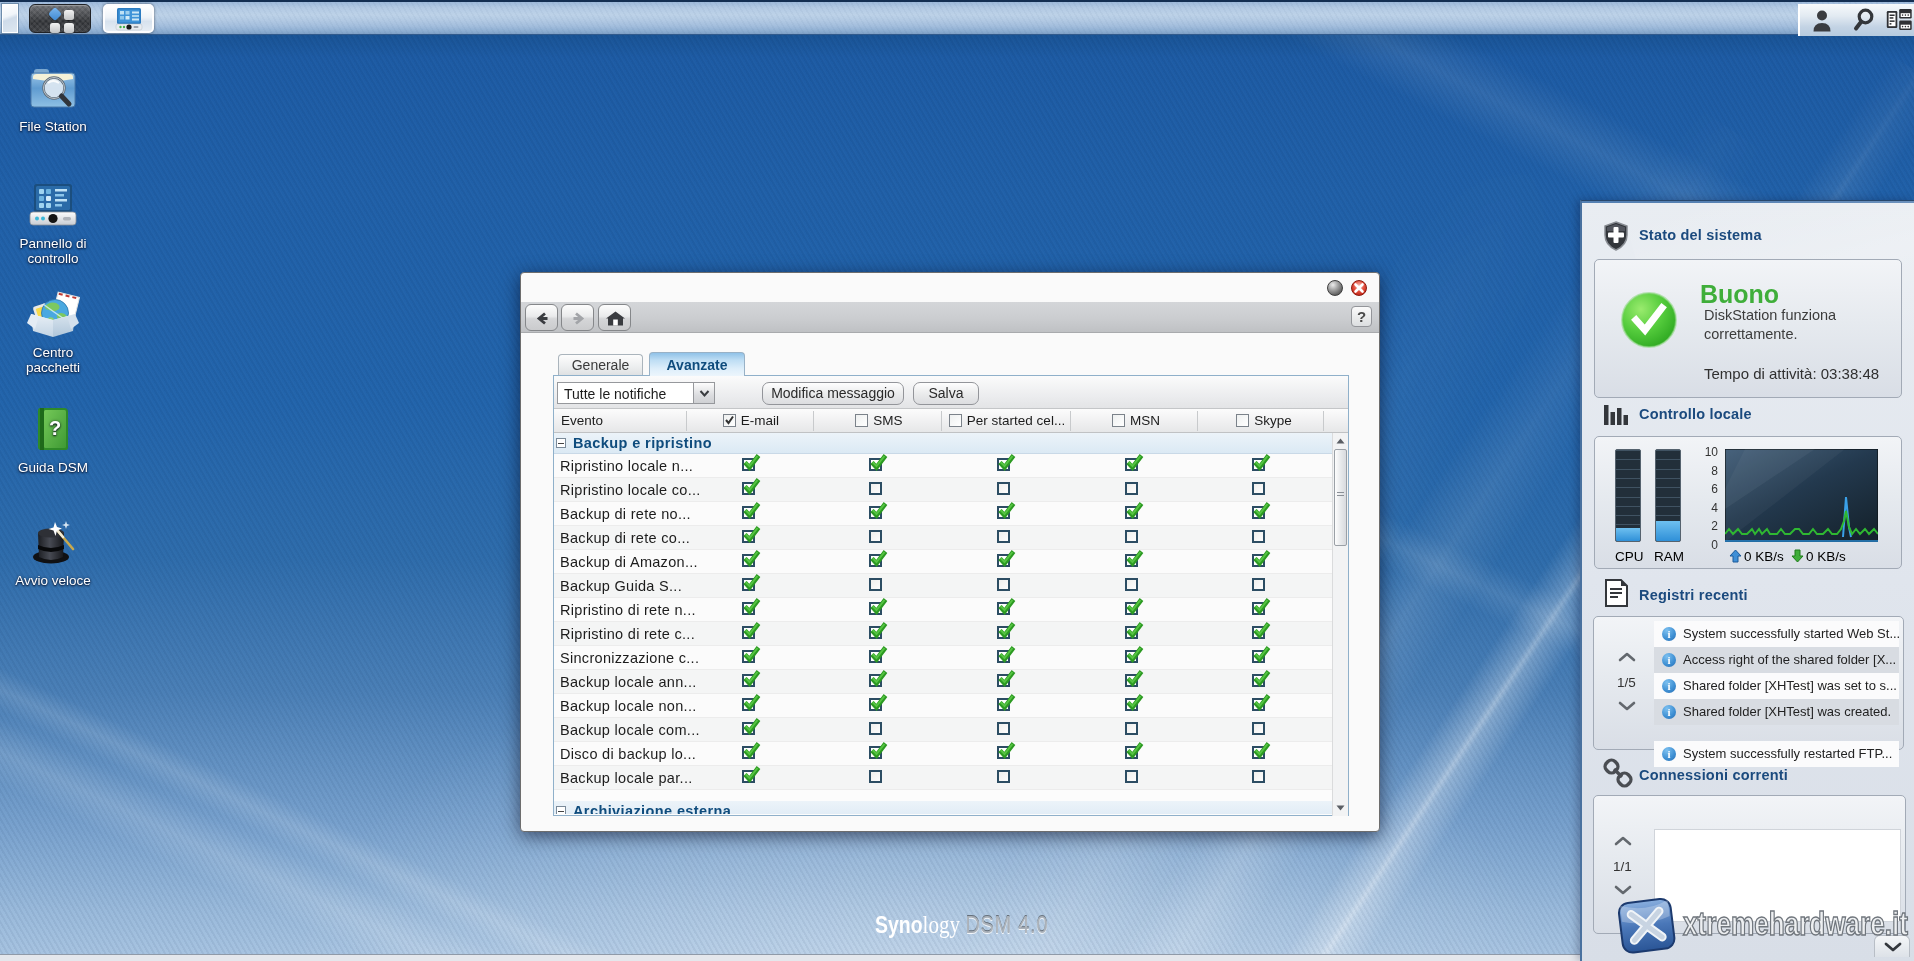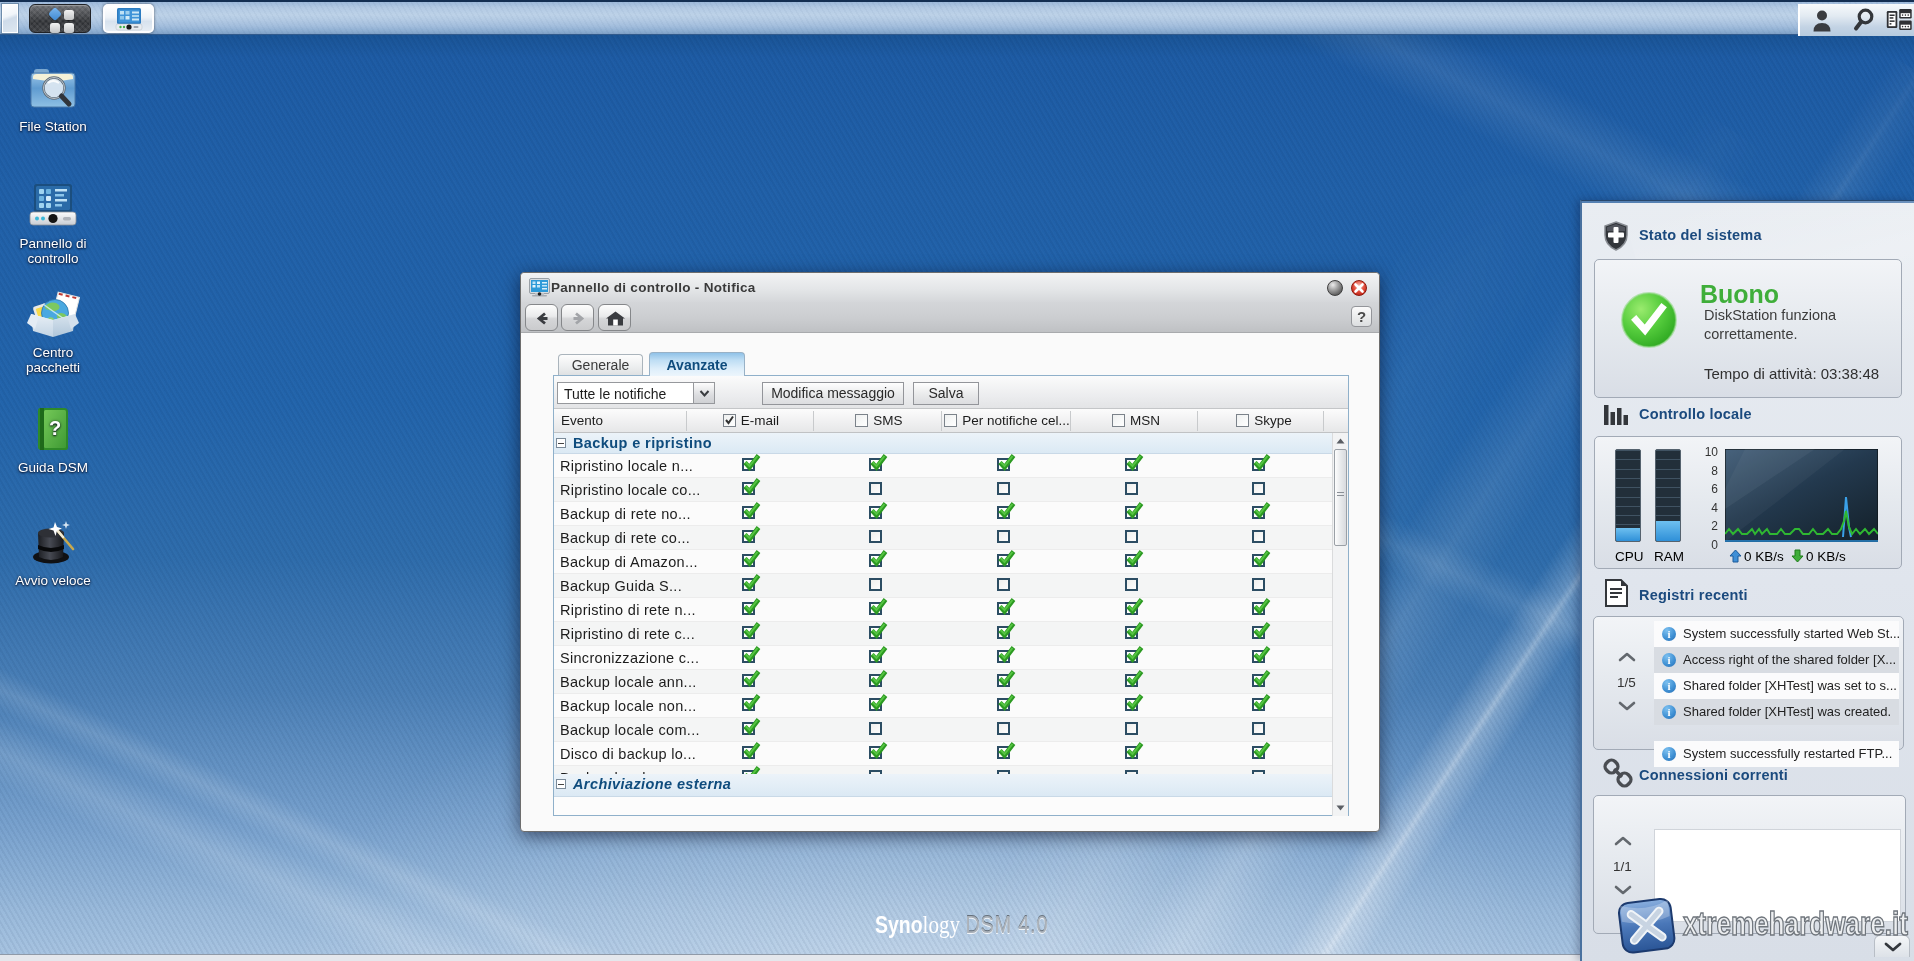--- a/index.html
+++ b/index.html
@@ -71,21 +71,21 @@
 .circbtn { position:absolute; top:7px; width:16px; height:16px; border-radius:50%; }
 
 .tab { position:absolute; font-size:14px; text-align:center; border:1px solid #98b1c6; border-bottom:none; border-radius:4px 4px 0 0; }
 #tab1 { left:37px; top:81px; width:85px; height:21px; background:linear-gradient(to bottom,#fdfdfd,#eceeef 60%,#dfe1e3); color:#3a3a3a; line-height:21px; border-color:#aab4bc; }
 #tab2 { left:128px; top:79px; width:96px; height:24px; z-index:5; background:linear-gradient(to bottom,#90c2e8 0%,#bfdef4 32%,#ddeefa 68%,#ecf5fc 100%); color:#0f4c7d; font-weight:bold; line-height:24px; }
 #panel { position:absolute; left:32px; top:102px; width:796px; height:441px; border:1px solid #8fb0ca; background:#fcfcfc; }
 #ptool { position:absolute; left:0; top:0; width:100%; height:33px; background:linear-gradient(to bottom,#fbfbfb,#ebecee 65%,#e3e4e6); border-bottom:1px solid #c4c6c8; }
 #combo { position:absolute; left:3px; top:6px; width:158px; height:22px; background:#fff; border:1px solid #96989c; }
 #combo .txt { position:absolute; left:6px; top:3px; font-size:14px; color:#1c1c1c; }
 #combo .dd { position:absolute; right:0; top:0; width:21px; height:20px; background:linear-gradient(to bottom,#fdfdfd,#dcdde0 60%,#cfd1d4); border-left:1px solid #96989c; }
-.pbtn { position:absolute; top:6px; height:23px; border:1px solid #93959a; border-radius:0; background:linear-gradient(to bottom,#fefefe,#e9eaeb 55%,#dcdde0); font-size:14px; color:#2a2a2a; text-align:center; line-height:21px; }
+.pbtn { position:absolute; top:6px; height:23px; border:1px solid #93959a; border-radius:7px; background:linear-gradient(to bottom,#fefefe,#e9eaeb 55%,#dcdde0); font-size:14px; color:#2a2a2a; text-align:center; line-height:21px; }
 
 #thead { position:absolute; left:0; top:33px; width:100%; height:24px; background:linear-gradient(to bottom,#fcfcfc,#f0f0f1 55%,#e6e7e8); border-bottom:1px solid #c0c2c4; font-size:13.5px; color:#1c1c1c; }
 .hsep { position:absolute; top:2px; width:1px; height:20px; background:#c8cacc; }
 .hgrp { position:absolute; top:4px; width:220px; text-align:center; }
 .hck { display:inline-block; width:13px; height:13px; border:1px solid #7b828a; background:linear-gradient(135deg,#eef0f0,#ffffff); vertical-align:-2px; margin-right:5px; position:relative; }
 .hck svg { position:absolute; left:0; top:0; }
 .hlb { }
 .grouprow { position:absolute; left:0; width:780px; height:21px; background:linear-gradient(to bottom,#ecf3f9,#dbe9f4); border-bottom:1px solid #c9d9e7; font-size:14.5px; font-weight:bold; color:#0f4c7d; }
 .gbox { position:absolute; left:2px; top:5px; width:10px; height:10px; border:1px solid #7a8a99; background:#fff; }
 .gbox:after { content:""; position:absolute; left:1px; top:3.5px; width:6px; height:1.5px; background:#444; }
@@ -306,37 +306,20 @@
           <stop offset="0" stop-color="#1c1e23"></stop>
           <stop offset="0.45" stop-color="#474a53"></stop>
           <stop offset="1" stop-color="#15161a"></stop>
         </linearGradient>
       </defs>
   </svg>
   Avvio veloce
 </div>
 
 <div id="win">
-  <div class="titlebar">
-    <svg style="position:absolute;left:8px;top:5px;" width="21" height="19" viewBox="0 0 21 19">
-      <rect x="0.5" y="0.5" width="20" height="15" rx="1.5" fill="#d8dce0" stroke="#9aa0a6"></rect>
-      <rect x="2" y="2" width="17" height="12" fill="#2e9ad8"></rect>
-      <rect x="3.5" y="3.5" width="3" height="2.5" fill="#bfe4f8"></rect>
-        <rect x="8" y="3.5" width="3" height="2.5" fill="#e8f5fc"></rect>
-      <rect x="3.5" y="7" width="3" height="2.5" fill="#e8f5fc"></rect>
-        <rect x="8" y="7" width="3" height="2.5" fill="#bfe4f8"></rect>
-      <rect x="13" y="4" width="5" height="1.5" fill="#d8f0fa"></rect>
-        <rect x="13" y="7" width="5" height="1.5" fill="#bfe4f8"></rect>
-        <rect x="13" y="10" width="5" height="1.5" fill="#d8f0fa"></rect>
-      <rect x="6" y="15" width="9" height="2" fill="#c0c4c8"></rect>
-        <rect x="3" y="17" width="15" height="1.5" rx="0.7" fill="#a8acb2"></rect>
-      <circle cx="10.5" cy="16" r="1.8" fill="#222"></circle>
-    </svg>
-    <div class="title">Pannello di controllo - Notifica</div>
-  </div>
   <div class="toolrow">
     <div class="navbtn" style="left:4px;">
       <svg width="33" height="27" viewBox="0 0 33 27">
           <path d="M19 8.5 L13 13.5 L19 18.5" stroke="#3a3c40" stroke-width="2.8" fill="none"></path>
           <path d="M13.5 13.5 L21.5 13.5" stroke="#3a3c40" stroke-width="2.8"></path>
         </svg>
     </div>
     <div class="navbtn" style="left:40px;">
       <svg width="33" height="27" viewBox="0 0 33 27">
           <path d="M14 8.5 L20 13.5 L14 18.5" stroke="#a2a4a8" stroke-width="2.8" fill="none"></path>
@@ -369,21 +352,21 @@
         </div>
       <div class="pbtn" style="left:208px; width:142px;">Modifica messaggio</div>
       <div class="pbtn" style="left:359px; width:66px;">Salva</div>
     </div>
     <div id="thead">
         <span style="position:absolute;left:7px;top:4px;">Evento</span>
         <span class="hgrp" style="left:87px;"><span class="hck"><svg width="11" height="11" viewBox="0 0 11 11">
               <path d="M2 5 L4.5 8 L9 1.5" fill="none" stroke="#333" stroke-width="2"></path>
             </svg></span><span class="hlb">E-mail</span></span>
         <span class="hgrp" style="left:215px;"><span class="hck"></span><span class="hlb">SMS</span></span>
-        <span class="hgrp" style="left:343px;"><span class="hck"></span><span class="hlb">Per notifiche cel...</span></span>
+        <span class="hgrp" style="left:343px;"><span class="hck"></span><span class="hlb">Per started cel...</span></span>
         <span class="hgrp" style="left:472px;"><span class="hck"></span><span class="hlb">MSN</span></span>
         <span class="hgrp" style="left:600px;"><span class="hck"></span><span class="hlb">Skype</span></span>
         <div class="hsep" style="left:132px;"></div>
         <div class="hsep" style="left:259px;"></div>
         <div class="hsep" style="left:387px;"></div>
         <div class="hsep" style="left:516px;"></div>
         <div class="hsep" style="left:643px;"></div>
         <div class="hsep" style="left:769px;"></div>
       </div>
     <div id="tbody" style="position:absolute; left:0; top:57px; width:780px; height:381px; overflow:hidden;">
@@ -746,21 +729,21 @@
             <svg width="22" height="20" viewBox="0 0 22 20">
               <path d="M2 9.5 L6.5 14.5 L15.5 2.5" fill="none" stroke="#2c9a22" stroke-width="4.6"></path>
               <path d="M2.5 9 L6.5 13 L14.5 3" fill="none" stroke="#55c442" stroke-width="2"></path>
             </svg>
           </div>
           <div class="un" style="left:315px;top:4px;"></div>
           <div class="un" style="left:443px;top:4px;"></div>
           <div class="un" style="left:571px;top:4px;"></div>
           <div class="un" style="left:698px;top:4px;"></div>
         </div>
-<div class="grouprow" style="top:341px;height:23px;font-style:italic;">
+<div class="grouprow" style="top:368px;height:23px;">
           <span class="gbox"></span>
           <span class="gtx">Archiviazione esterna</span>
         </div>
     </div>
     <div id="vsb">
       <svg class="ua" style="top:3px;" width="11" height="11" viewBox="0 0 11 11">
           <path d="M1.5 7.5 L5.5 2.5 L9.5 7.5 Z" fill="#5a5e64"></path>
         </svg>
       <div class="thumb">
           <div style="margin:42px auto 0; width:7px; border-top:1px solid #8a8f96; border-bottom:1px solid #8a8f96; height:4px;"></div>

